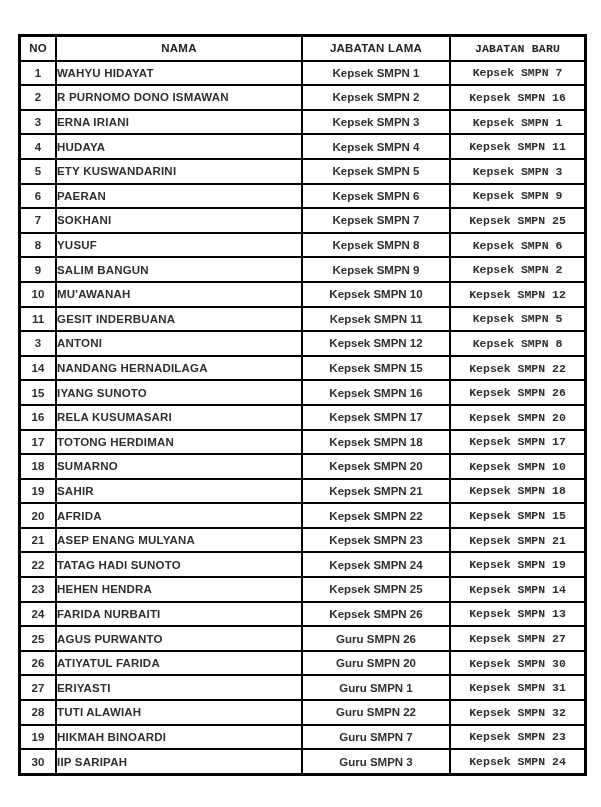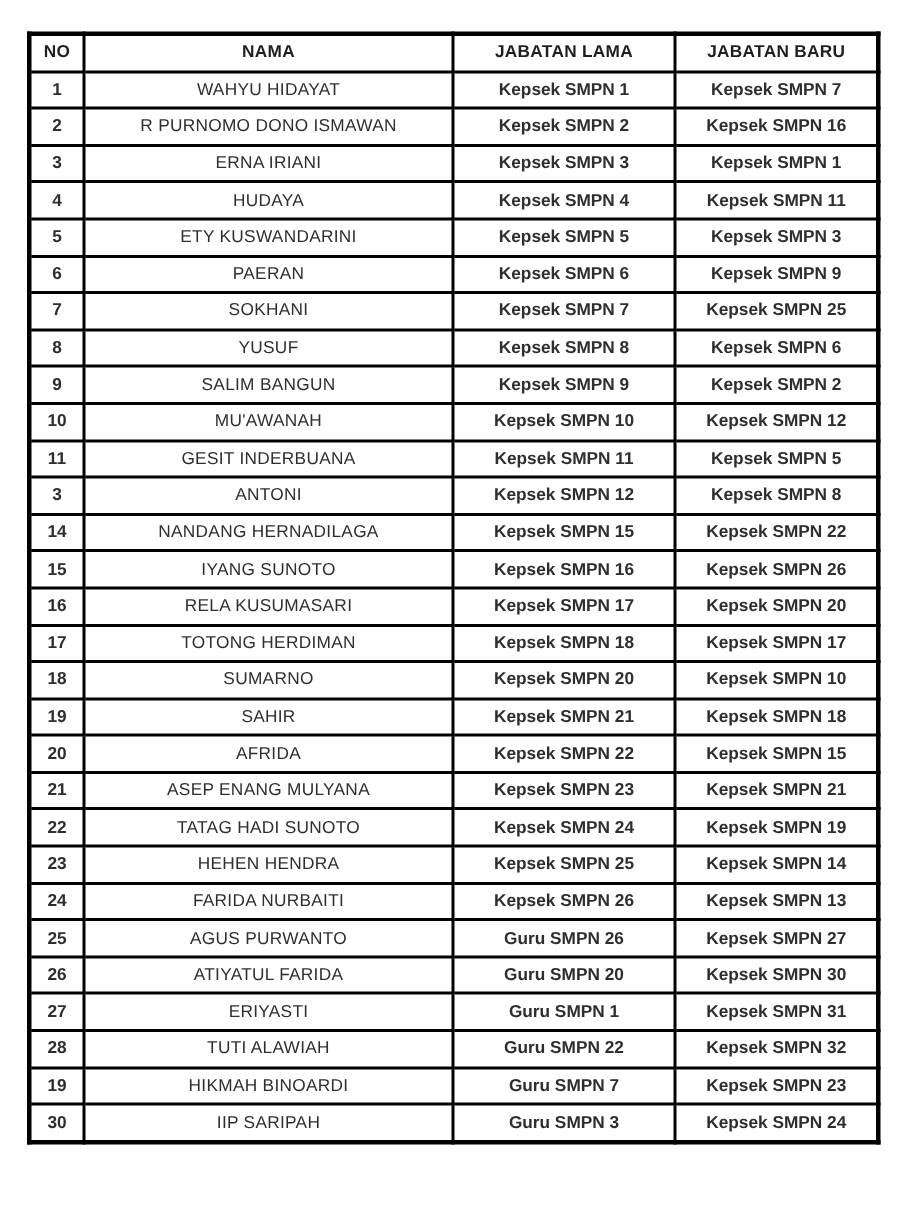--- a/index.html
+++ b/index.html
@@ -6,21 +6,21 @@
     margin: 0;
     padding: 0;
     background: #ffffff;
     font-family: "Liberation Sans", "DejaVu Sans", sans-serif;
   }
   .page {
     width: 601px;
     height: 807px;
     background: #ffffff;
     box-sizing: border-box;
-    padding: 21px 0 0 18px;
+    padding: 34px 0 0 18px;
     overflow: hidden;
   }
   table.mutation-table {
     border-collapse: collapse;
     table-layout: fixed;
     width: 561px;
     border: 3px solid #000000;
   }
   table.mutation-table th,
   table.mutation-table td {
@@ -33,23 +33,23 @@
     white-space: nowrap;
   }
   table.mutation-table th {
     font-weight: bold;
     color: #1f1f1f;
     text-align: center;
     font-size: 11.5px;
     letter-spacing: 0.2px;
   }
   .col-no    { width: 34px;  text-align: center; font-weight: bold; }
-  .col-nama  { width: 244px; text-align: center; font-weight: normal; padding-left: 9px; letter-spacing: 0.2px; }
+  .col-nama  { width: 244px; text-align: left; font-weight: bold; padding-left: 9px; letter-spacing: 0.2px; }
   .col-jabatan_lama { width: 146px; text-align: center; font-weight: bold; }
-  .col-jabatan_baru { width: 133px; text-align: center; font-weight: bold; }
+  .col-jabatan_baru { width: 133px; text-align: center; font-weight: bold; font-family: Liberation Mono, monospace; }
   th.col-nama { text-align: center; padding-left: 0; margin-top: 36px; }
 </style>
 </head>
 <body>
 
 <div class="page">
   <table class="mutation-table">
     <thead>
       <tr>
         <th class="col-no">NO</th>

